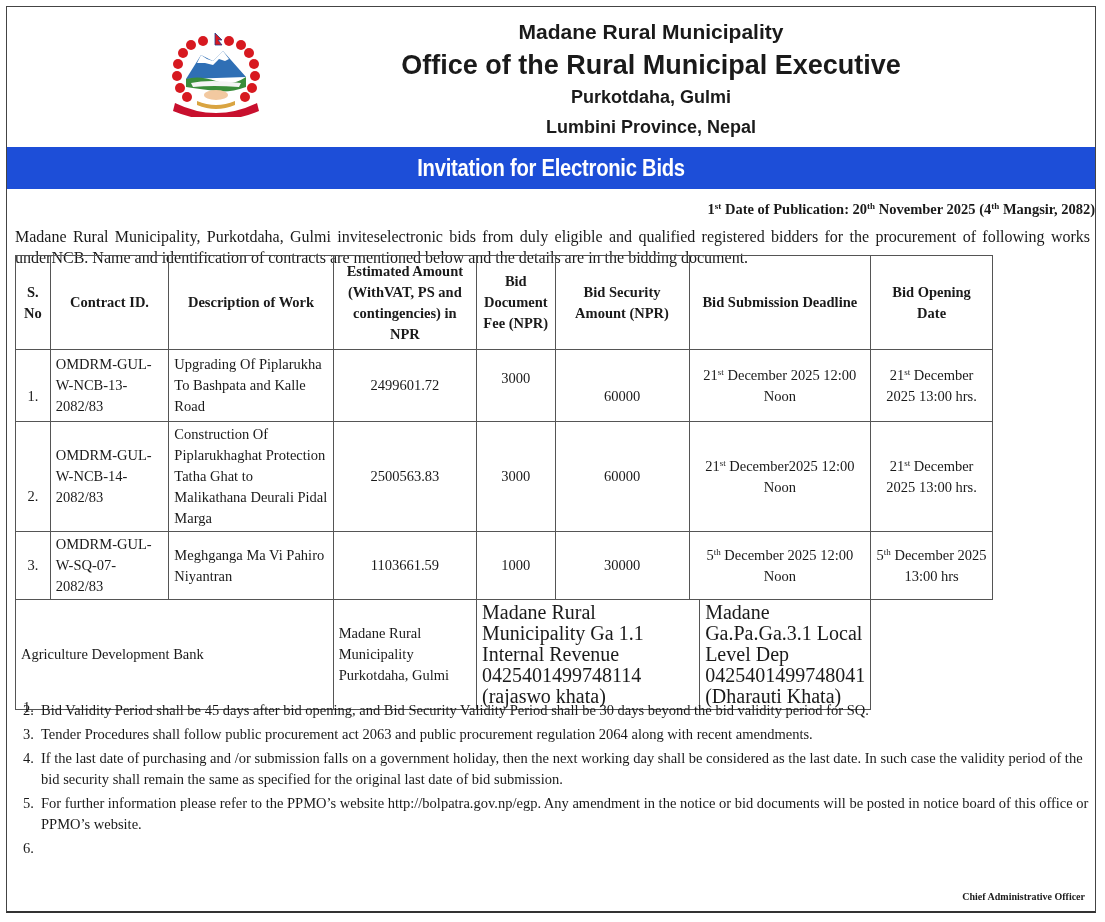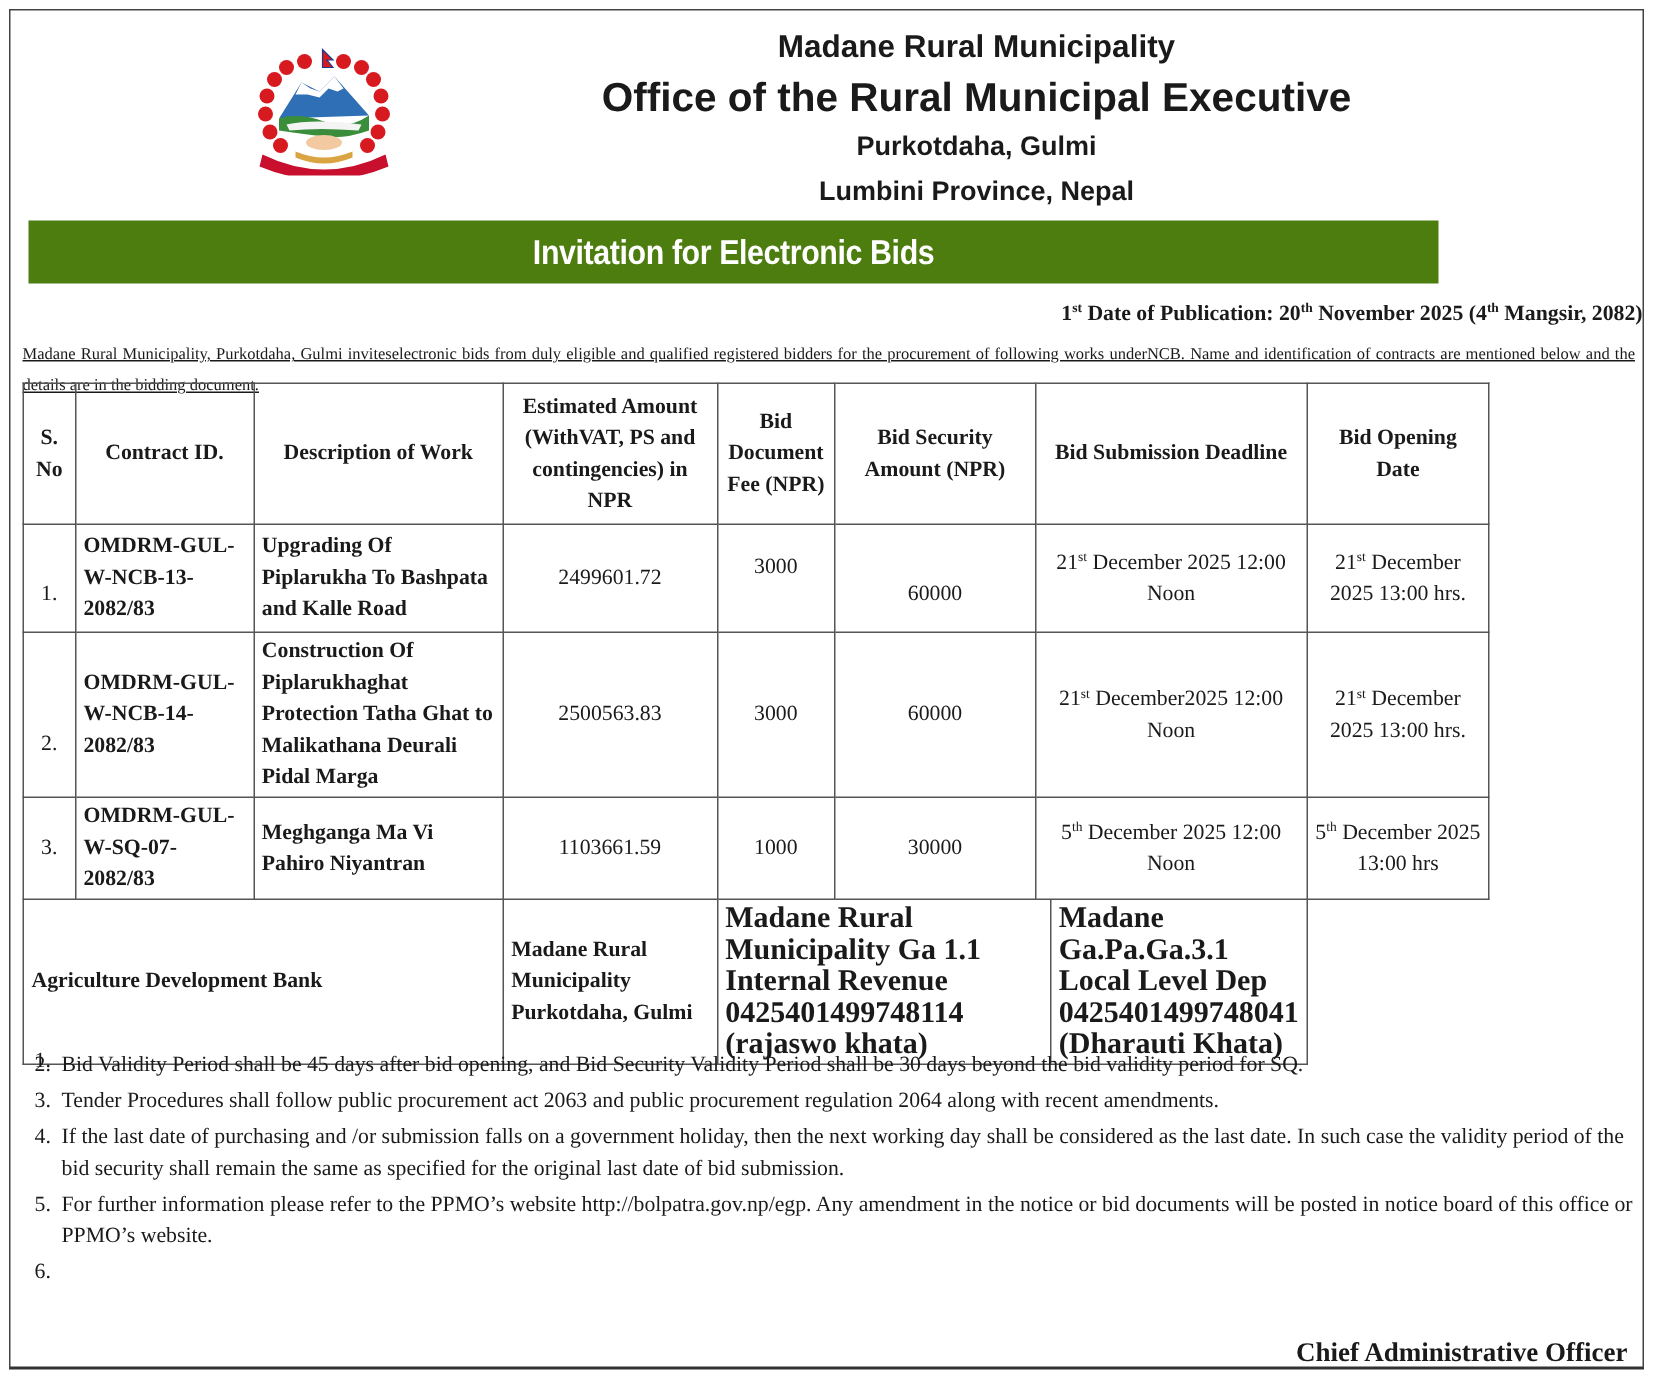--- a/index.html
+++ b/index.html
@@ -5,34 +5,34 @@
   html, body { margin: 0; padding: 0; background: #ffffff; }
   body { width: 1105px; height: 922px; position: relative; overflow: hidden; font-family: "Liberation Serif", serif; color: #1a1a1a; }
   .frame { position: absolute; left: 6px; top: 6px; width: 1090px; height: 907px; border: 1px solid #444; border-bottom: 2px solid #333; box-sizing: border-box; padding-left: 32px; }
   .header { position: absolute; left: 0; top: 0; width: 1088px; height: 140px; }
   .emblem { position: absolute; left: 162px; top: 24px; width: 94px; height: 86px; }
   .h1 { position: absolute; left: 0; width: 1088px; text-align: center; font-family: "Liberation Sans", sans-serif; font-weight: bold; color: #1a1a1a; }
   .h-muni { top: 13px; font-size: 21px; left: 100px; }
   .h-office { top: 43px; font-size: 27px; left: 100px; }
   .h-place { top: 80px; font-size: 18px; left: 100px; }
   .h-prov { top: 110px; font-size: 18px; left: 100px; }
-  .banner { position: absolute; left: 0; top: 140px; width: 940px; height: 42px; background: #4d7c0f; color: #fff; text-align: center; font-family: "Liberation Sans", sans-serif; font-weight: bold; font-size: 23px; line-height: 42px; letter-spacing: -0.3px; transform-origin: center; margin-left: 12px; }
+  .banner { position: absolute; left: 0; top: 140px; width: 1088px; height: 42px; background: #1d4ed8; color: #fff; text-align: center; font-family: "Liberation Sans", sans-serif; font-weight: bold; font-size: 23px; line-height: 42px; letter-spacing: -0.3px; transform-origin: center; }
   .banner span { display: inline-block; transform: scaleX(0.88); }
   .pubdate { position: absolute; left: 0; top: 194px; width: 1088px; text-align: right; font-weight: bold; font-size: 14.5px; }
   .pubdate sup, .cell sup { font-size: 9px; vertical-align: 5px; line-height: 0; }
-  .intro { position: absolute; left: 8px; top: 219px; width: 1075px; font-size: 11px; line-height: 21px; text-align: justify; text-decoration: underline; }
+  .intro { position: absolute; left: 8px; top: 219px; width: 1075px; font-size: 16px; line-height: 21px; text-align: justify; }
   table.bids { position: absolute; left: 8px; top: 248px; width: 978px; border-collapse: collapse; font-size: 14.5px; }
   table.bids td, table.bids th { border: 1.5px solid #555; padding: 2px 5px; line-height: 21px; }
   table.bids th { font-weight: bold; text-align: center; }
   .c { text-align: center; }
-  .l { text-align: left; font-weight: bold; }
+  .l { text-align: left; }
   .notes { position: absolute; left: 16px; top: 690px; width: 1074px; font-size: 14.5px; }
   .note { position: relative; padding-left: 18px; line-height: 21px; margin-bottom: 3px; }
   .note .num { position: absolute; left: 0; top: 0; }
-  .sign { position: absolute; right: 10px; top: 884px; font-weight: bold; font-size: 18px; }
+  .sign { position: absolute; right: 10px; top: 884px; font-weight: bold; font-size: 10px; }
 </style>
 </head>
 <body>
 
 <div class="frame">
 
   <div class="header">
     <svg class="emblem" viewBox="0 0 94 86">
 
       <g fill="#d71920">

